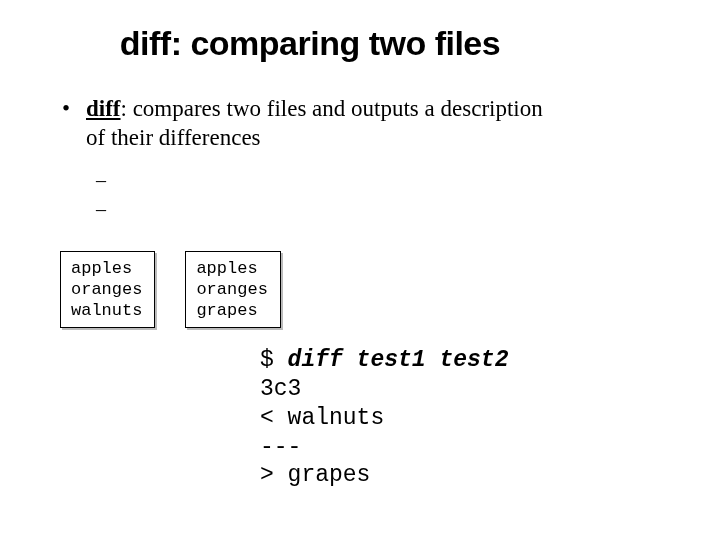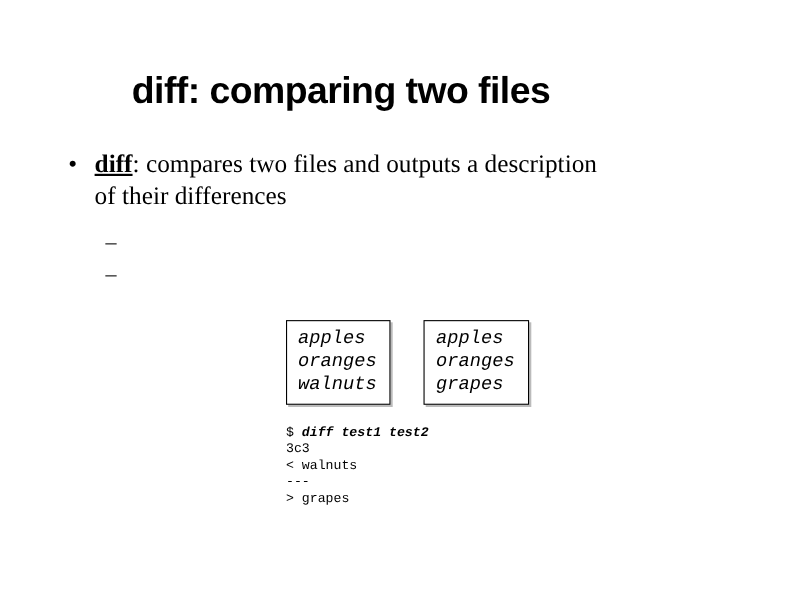--- a/index.html
+++ b/index.html
@@ -8,21 +8,21 @@
     padding: 0;
     width: 720px;
     height: 540px;
     background: #fff;
     font-family: "Times New Roman", Times, serif;
     color: #000;
   }
   .slide {
     width: 620px;
     height: 540px;
-    padding: 64px 60px 20px 60px;
+    padding: 24px 60px 20px 60px;
     position: relative;
   }
   .title {
     font-family: "Arial Black", Arial, sans-serif;
     font-weight: 900;
     font-size: 34px;
     text-align: center;
     margin: 0 0 32px 0;
     letter-spacing: -0.5px;
   }
@@ -50,39 +50,37 @@
   .bullet-l2 .dash {
     width: 22px;
     flex-shrink: 0;
   }
   .bold { font-weight: bold; }
   .ital { font-style: italic; }
   .mono { font-family: "Courier New", Courier, monospace; }
   .boxes {
     display: flex;
     gap: 30px;
-    margin-left: 200px;
     margin-top: 28px;
     margin-bottom: 18px;
-    font-style: italic;
   }
   .filebox {
     border: 1px solid #000;
     padding: 6px 12px 6px 10px;
     font-family: "Courier New", Courier, monospace;
     font-size: 17px;
     line-height: 1.25;
     box-shadow: 2px 2px 0 #bbb;
     background: #fff;
     white-space: pre;
   }
   .terminal {
     margin-left: 200px;
     font-family: "Courier New", Courier, monospace;
-    font-size: 12px;
+    font-size: 23px;
     line-height: 1.25;
     white-space: pre;
   }
   .under { text-decoration: underline; }
 </style>
 </head>
 <body>
 
 <div class="slide">
 

